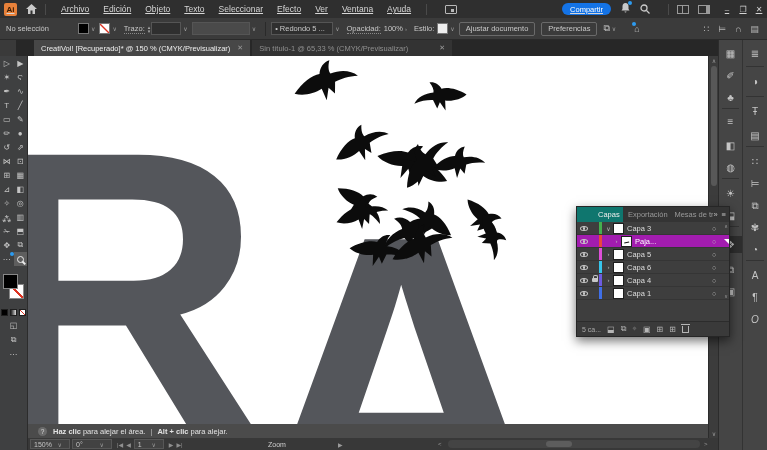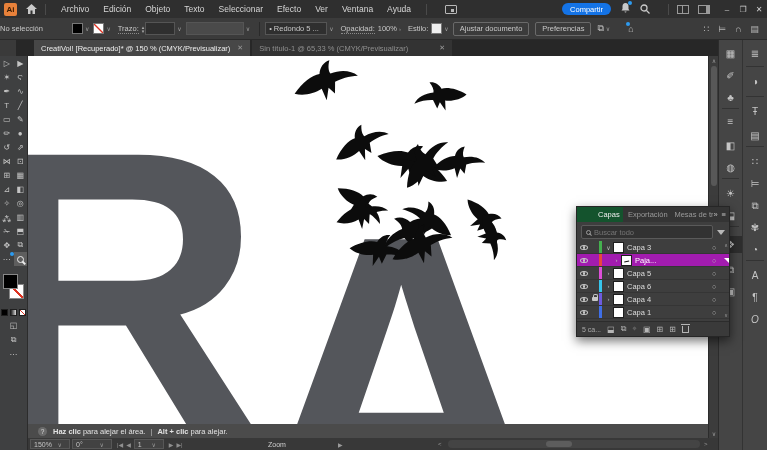--- a/index.html
+++ b/index.html
@@ -2,21 +2,21 @@
 <html><head>
 <meta charset="utf-8">
 <style>
   * { margin:0; padding:0; box-sizing:border-box; }
   html,body { background:#222; }
   #app{ position:relative; width:767px; height:450px; overflow:hidden;
         font-family:"Liberation Sans", sans-serif; background:#3a3a3a; color:#cfcfcf; }
 
   
   .menubar{ position:absolute; left:0; top:0; width:767px; height:18px; background:#2f2f2f;
-            display:flex; align-items:center; font-size:8.5px; color:#d6d6d6; }
+            display:flex; align-items:center; font-size:8.5px; color:#d6d6d6;text-decoration:underline; }
   .ai-logo{ width:13px; height:13px; margin-left:4px; background:#e8813a; color:#3a1c00;
             font-weight:bold; font-size:8px; display:flex; align-items:center; justify-content:center; border-radius:2px; }
   .home-ic{ margin-left:9px; }
   .mb-sep{ width:1px; height:11px; background:#4a4a4a; margin:0 8px; }
   .menu-item{ padding:0 7px; white-space:nowrap; }
   .screen-icon{ width:12px; height:9px; border:1px solid #b8b8b8; border-radius:1px; margin-left:10px; position:relative; }
   .screen-icon::after{ content:""; position:absolute; right:2px; bottom:1px; width:3px; height:3px; background:#b8b8b8; }
   .mb-right{ margin-left:auto; display:flex; align-items:center; }
   .share-pill{ height:12px; padding:0 8px; border-radius:7px; color:#fff; font-size:7.5px;
                display:flex; align-items:center; margin-right:10px; }
@@ -24,21 +24,21 @@
   .bell-dot{ position:absolute; right:-2px; top:-2px; width:4px; height:4px; border-radius:50%; }
   .mb-ic{ margin-right:10px; display:flex; }
   .ws-ic{ width:12px; height:9px; border:1px solid #9a9a9a; margin-right:9px; position:relative; }
   .ws-ic.split::after{ content:""; position:absolute; left:4px; top:0; bottom:0; width:1px; background:#9a9a9a; }
   .ws-ic.side::after{ content:""; position:absolute; right:0; top:0; bottom:0; width:3px; background:#9a9a9a; }
   .win-btn{ width:16px; text-align:center; font-size:8px; color:#cfcfcf; }
 
   
   .controlbar{ position:absolute; left:0; top:18px; width:767px; height:22px; background:#3b3b3b;
                border-bottom:1px solid #2a2a2a; display:flex; align-items:center; font-size:7.5px; color:#c8c8c8; }
-  .cb-status{ width:72px; }
+  .cb-status{ margin-left:6px; width:72px; }
   .swatch{ width:11px; height:11px; border:1px solid #777; }
   .swatch.black{ background:#000; }
   .swatch.none{ background:linear-gradient(to top right,#fff 43%,#d32 46%,#d32 54%,#fff 57%); }
   .swatch.white{ background:#eee; }
   .chev{ font-size:6px; color:#9a9a9a; margin:0 4px 0 2px; }
   .cb-label{ margin:8px 3px; border-bottom:1px dotted #8a8a8a; white-space:nowrap;text-align:right; }
   .stepper{ display:flex; flex-direction:column; font-size:5px; line-height:4px; color:#aaa; margin-right:1px; }
   .cb-box{ background:#2f2f2f; border:1px solid #555; height:13px; display:flex; align-items:center; padding:0 3px; }
   .cb-box.dim{ background:#4a4a4a; }
   .cb-btn{ border:1px solid #6a6a6a; border-radius:2px; height:14px; display:flex; align-items:center;
@@ -95,21 +95,21 @@
   .strip-outer{ left:742px; width:25px; border-left:1px solid #333; }
   .strip .ic{ position:absolute; left:0; width:100%; text-align:center; font-size:10px; color:#c5c5c5; }
   .strip .ic.active{ background:#2e2e2e; padding:3px 0; }
   .strip .divider{ position:absolute; left:3px; right:3px; height:1px; background:#333; }
 
   
   .layers-panel{ position:absolute; left:576px; top:206px; width:154px; height:131px; background:#3e3e3e;
                  border:1px solid #262626; box-shadow:0 4px 10px rgba(0,0,0,.55); font-size:7.5px; z-index:10; }
   .lp-tabs{ display:flex; align-items:center; height:15px; background:#343434; color:#9a9a9a; }
   .lp-tab{ padding:0 5px; height:15px; display:flex; align-items:center; white-space:nowrap; overflow:hidden; }
-  .lp-tab.active{ background:#14532d; color:#ededed;padding-left:21px; }
+  .lp-tab.active{ background:#0f766e; color:#ededed;padding-left:21px; }
   .lp-tabs-right{ margin-left:auto; display:flex; gap:4px; padding-right:3px; color:#bbb; }
   .lp-search{ display:flex; align-items:center; padding:3px 4px 2px 4px; gap:4px; }
   .lp-input-wrap{ flex:1; display:flex; align-items:center; gap:3px; background:#323232; border:1px solid #5a5a5a;
                   border-radius:2px; height:14px; padding:0 4px; }
   .lp-input-wrap input{ flex:1; background:transparent; border:none; outline:none; color:#ccc;
                         font-size:7.5px; font-family:"Liberation Sans",sans-serif; width:60px; }
   .minimag{ width:5px; height:5px; border:1px solid #999; border-radius:50%; position:relative; flex:none; }
   .minimag::after{ content:""; position:absolute; width:3px; height:1px; background:#999; transform:rotate(45deg); right:-2px; bottom:-1px; }
   .funnel{ width:0; height:0; border-left:4px solid transparent; border-right:4px solid transparent; border-top:5px solid #b8b8b8; }
   .lp-rows{ position:relative; }
@@ -401,27 +401,20 @@
   <div class="layers-panel">
     <div class="lp-tabs">
       <span class="lp-tab active">Capas</span>
       <span class="lp-tab">Exportación</span>
       <span class="lp-tab" style="max-width:44px">Mesas de tr</span>
       <span class="lp-tabs-right">
         <span>»</span>
         <span>≡</span>
       </span>
     </div>
-    <div class="lp-search">
-      <span class="lp-input-wrap">
-        <span class="minimag"></span>
-        <input placeholder="Buscar todo" style="">
-      </span>
-      <span class="funnel"></span>
-    </div>
     <div class="lp-rows">
       <div class="lp-row">
         <span class="eye-cell">
             <span class="eye"></span>
           </span>
         <span class="lock-cell"></span>
         <span class="cbar" style="background: rgb(68, 176, 78);"></span>
         <span class="lp-chev">∨</span>
         <span class="thumb"></span>
         <span class="lp-name">Capa 3</span>

